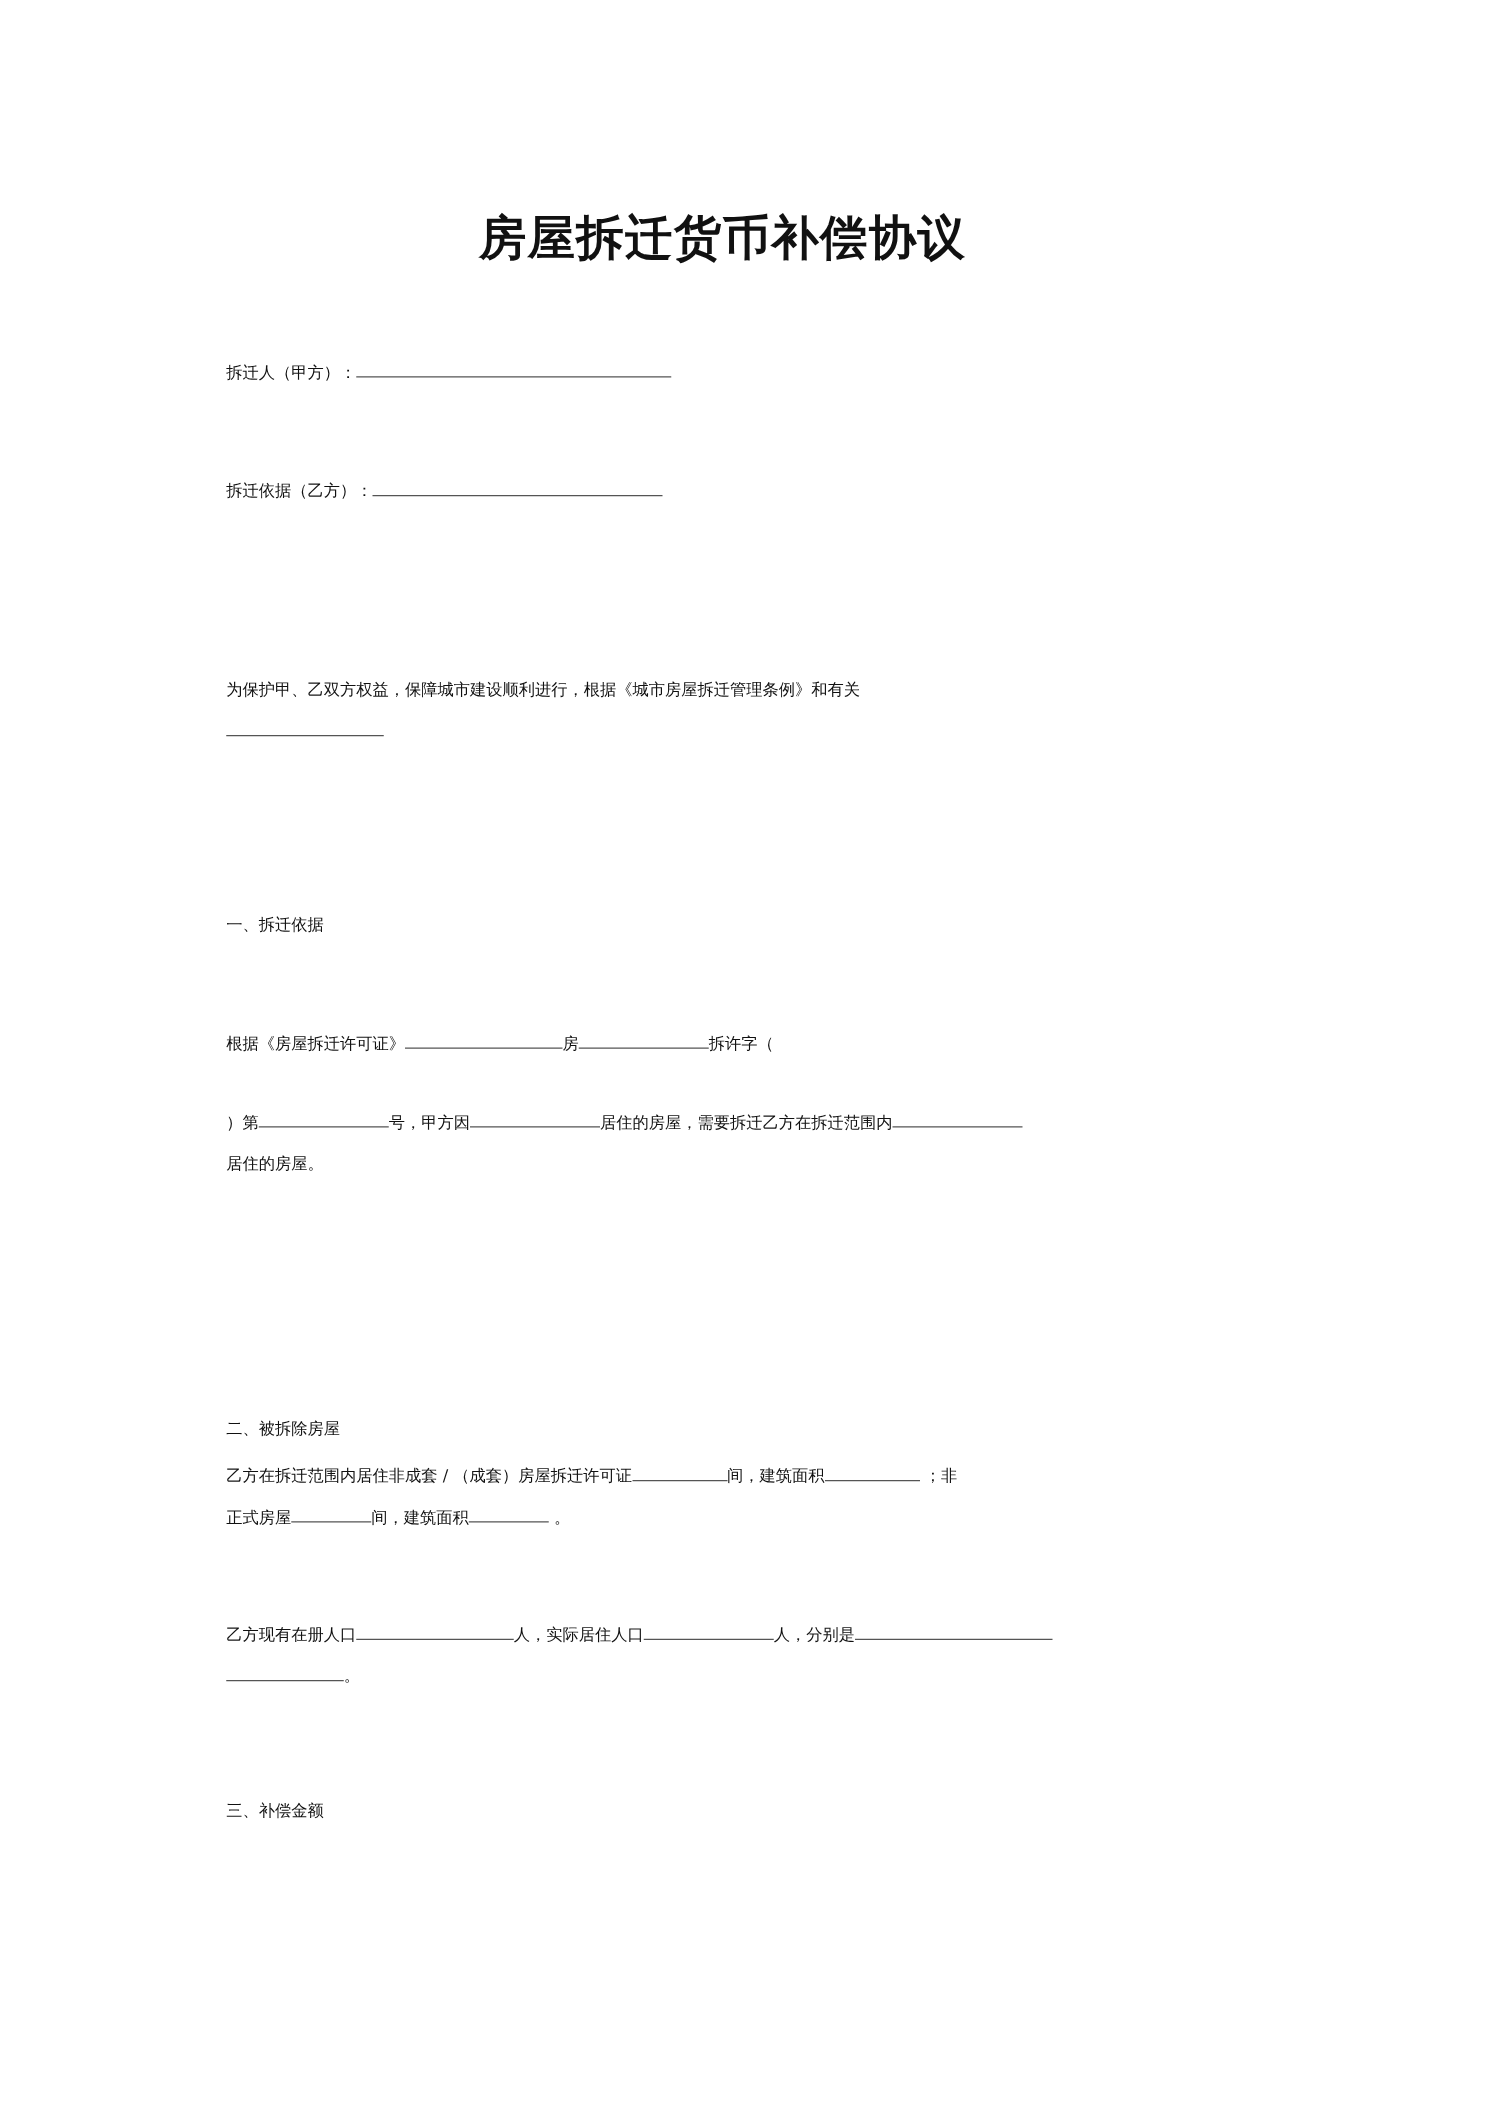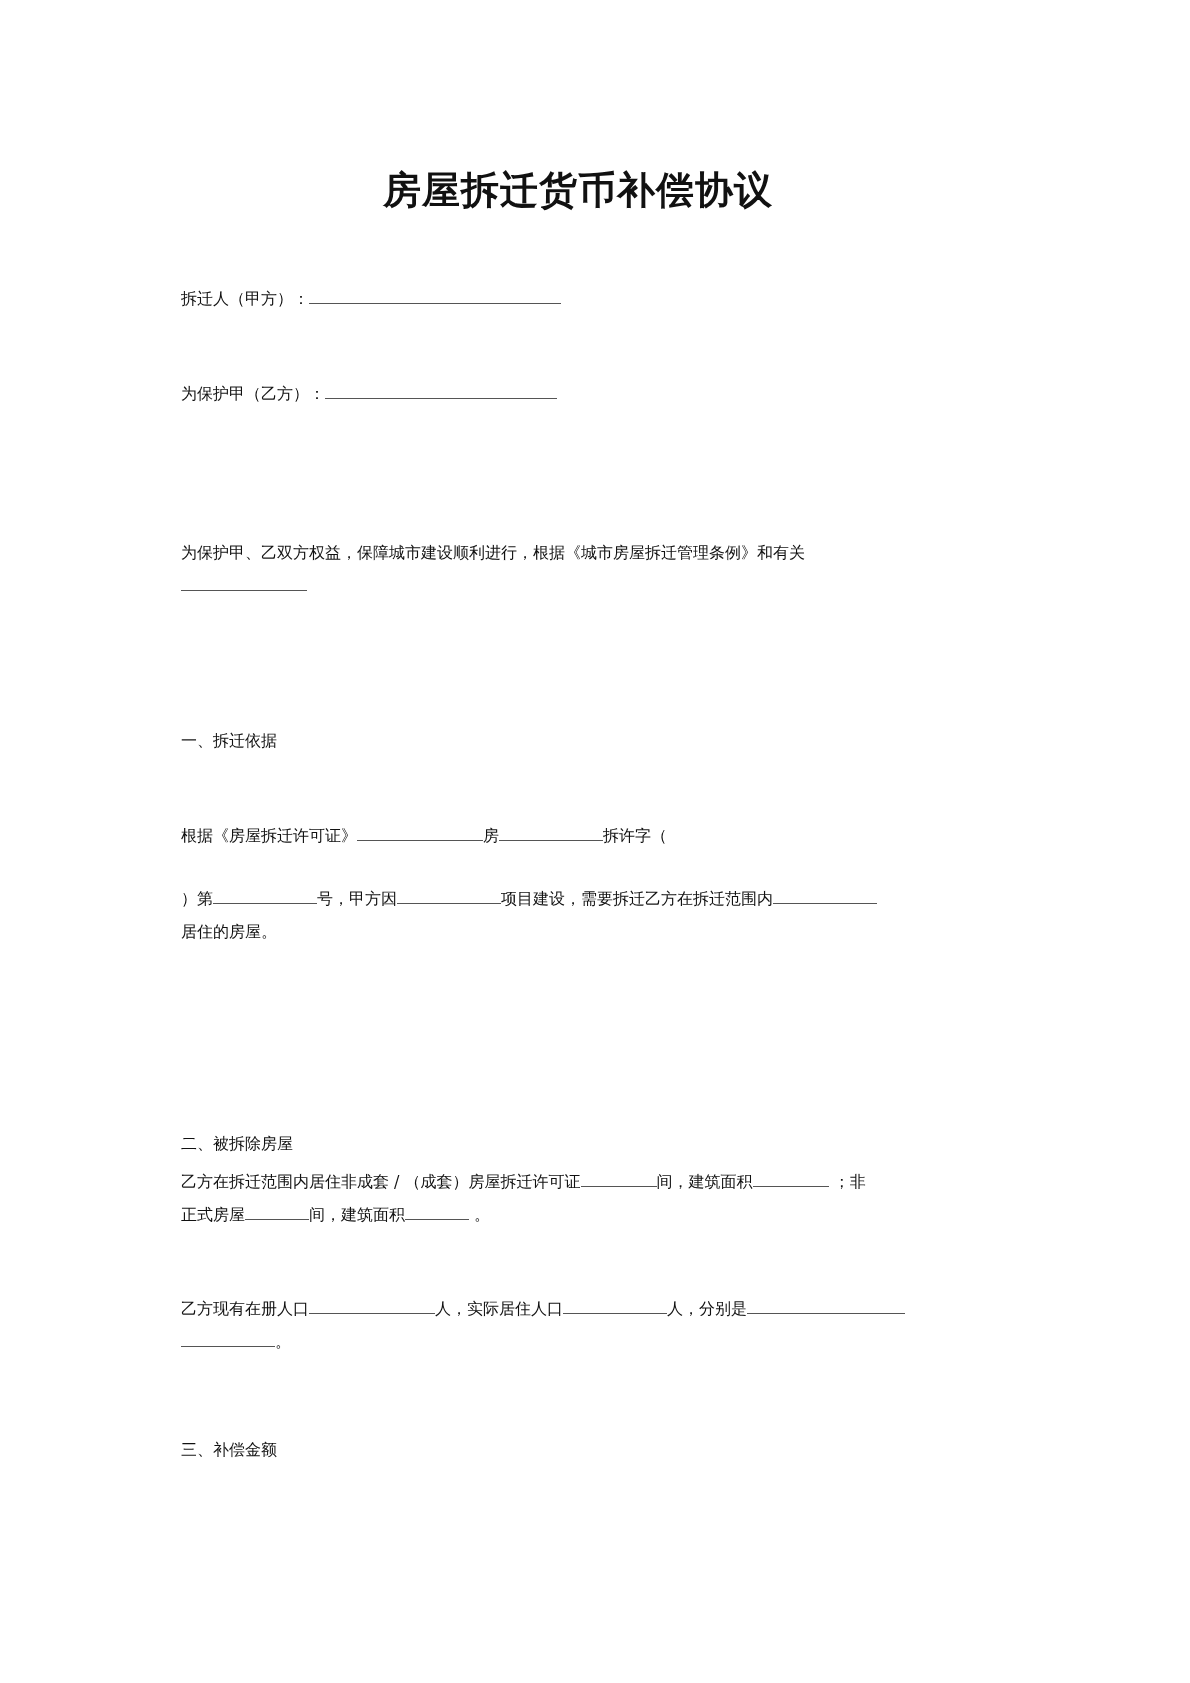--- a/index.html
+++ b/index.html
@@ -1,48 +1,48 @@
 <!DOCTYPE html>
 <html><head>
   <meta charset="utf-8">
   <style>
     html, body { margin: 0; padding: 0; background: #ffffff; }
     body { width: 1190px; height: 1683px; position: relative; overflow: hidden;
            font-family: "DejaVu Serif", "Liberation Serif", serif; color: #111; }
     .title { position: absolute; top: 165px; left: 0; width: 1156px; text-align: center;
              font-size: 38px; font-weight: bold; font-family: "DejaVu Sans", sans-serif; letter-spacing: 1px; }
-    .line { position: absolute; left: 181px; font-size: 16px; white-space: nowrap; line-height: 32px; }
+    .line { position: absolute; left: 181px; font-size: 13px; white-space: nowrap; line-height: 32px; }
     .blank { display: inline-block; border-bottom: 1px solid #555; height: 18px; vertical-align: baseline; }
   </style>
 </head>
 <body>
 
 <div class="title">房屋拆迁货币补偿协议</div>
 
 <div class="line" style="top:283px">
   <span>拆迁人（甲方）：</span><span class="blank" style="width:252px"></span>
 </div>
 
 <div class="line" style="top:378px">
-  <span>为保护甲（乙方）：</span><span class="blank" style="width:232px"></span>
+  <span>拆迁依据（乙方）：</span><span class="blank" style="width:232px"></span>
 </div>
 
 <div class="line" style="top:537px">为保护甲、乙双方权益，保障城市建设顺利进行，根据《城市房屋拆迁管理条例》和有关</div>
 <div class="line" style="top:570px">
   <span class="blank" style="width:126px"></span>
 </div>
 
 <div class="line" style="top:725px">一、拆迁依据</div>
 
 <div class="line" style="top:820px">
   <span>根据《房屋拆迁许可证》</span><span class="blank" style="width:126px"></span><span>房</span><span class="blank" style="width:104px"></span><span>拆许字（</span>
 </div>
 
 <div class="line" style="top:883px">
-  <span>）第</span><span class="blank" style="width:104px"></span><span>号，甲方因</span><span class="blank" style="width:104px"></span><span>项目建设，需要拆迁乙方在拆迁范围内</span><span class="blank" style="width:104px"></span>
+  <span>）第</span><span class="blank" style="width:104px"></span><span>号，甲方因</span><span class="blank" style="width:104px"></span><span>居住的房屋，需要拆迁乙方在拆迁范围内</span><span class="blank" style="width:104px"></span>
 </div>
 <div class="line" style="top:916px">居住的房屋。</div>
 
 <div class="line" style="top:1128px">二、被拆除房屋</div>
 
 <div class="line" style="top:1166px">
   <span>乙方在拆迁范围内居住非成套 / （成套）房屋拆迁许可证</span><span class="blank" style="width:76px"></span><span>间，建筑面积</span><span class="blank" style="width:76px"></span>&nbsp;<span>；非</span>
 </div>
 <div class="line" style="top:1199px">
   <span>正式房屋</span><span class="blank" style="width:64px"></span><span>间，建筑面积</span><span class="blank" style="width:64px"></span>&nbsp;<span>。</span>

